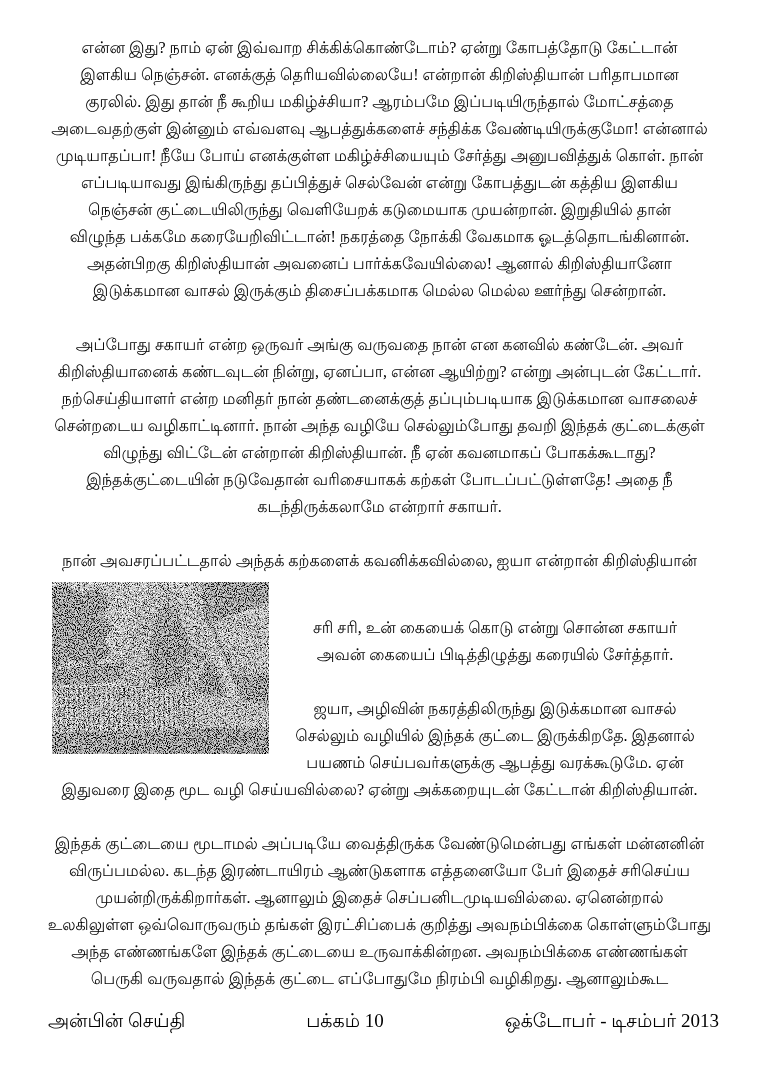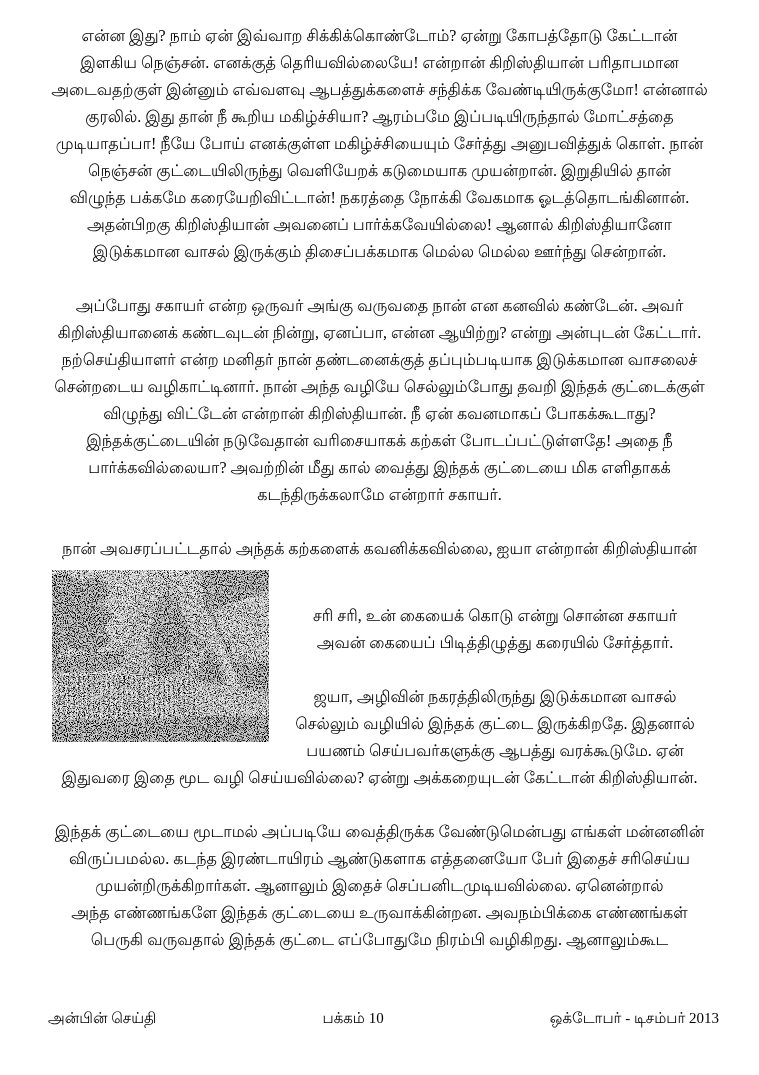--- a/index.html
+++ b/index.html
@@ -12,21 +12,21 @@
     height: 1075px;
     overflow: hidden;
     font-family: "Liberation Serif", serif;
     color: #000000;
   }
   .page {
     position: relative;
     width: 759px;
     height: 824px;
     box-sizing: border-box;
-    padding: 22px 38px 0 38px;
+    padding: 34px 38px 0 38px;
     background: #ffffff;
   }
   .text-block { width: 100%; }
   .line {
     font-size: 16px;
     line-height: 27px;
     text-align: center;
     white-space: nowrap;
     overflow: visible;
   }
@@ -49,51 +49,51 @@
   }
   .right-col .line { white-space: nowrap; }
   .footer {
     position: absolute;
     top: 1010px;
     left: 48px;
     right: 40px;
     display: flex;
     justify-content: space-between;
     align-items: baseline;
-    font-size: 15px;
+    font-size: 19px;
   }
   .footer span { white-space: nowrap; }
 </style>
 </head>
 <body>
 
 <div class="page">
 
   <div class="text-block">
     <div class="line">என்ன இது? நாம் ஏன் இவ்வாற சிக்கிக்கொண்டோம்? ஏன்று கோபத்தோடு கேட்டான்</div>
     <div class="line">இளகிய நெஞ்சன். எனக்குத் தெரியவில்லையே! என்றான் கிறிஸ்தியான் பரிதாபமான</div>
+    <div class="line">குரலில். இது தான் நீ கூறிய மகிழ்ச்சியா? ஆரம்பமே இப்படியிருந்தால் மோட்சத்தை</div>
     <div class="line">அடைவதற்குள் இன்னும் எவ்வளவு ஆபத்துக்களைச் சந்திக்க வேண்டியிருக்குமோ! என்னால்</div>
-    <div class="line">குரலில். இது தான் நீ கூறிய மகிழ்ச்சியா? ஆரம்பமே இப்படியிருந்தால் மோட்சத்தை</div>
     <div class="line">முடியாதப்பா! நீயே போய் எனக்குள்ள மகிழ்ச்சியையும் சேர்த்து அனுபவித்துக் கொள். நான்</div>
+    <div class="line">எப்படியாவது இங்கிருந்து தப்பித்துச் செல்வேன் என்று கோபத்துடன் கத்திய இளகிய</div>
     <div class="line">நெஞ்சன் குட்டையிலிருந்து வெளியேறக் கடுமையாக முயன்றான். இறுதியில் தான்</div>
     <div class="line">விழுந்த பக்கமே கரையேறிவிட்டான்! நகரத்தை நோக்கி வேகமாக ஓடத்தொடங்கினான்.</div>
     <div class="line">அதன்பிறகு கிறிஸ்தியான் அவனைப் பார்க்கவேயில்லை! ஆனால் கிறிஸ்தியானோ</div>
     <div class="line">இடுக்கமான வாசல் இருக்கும் திசைப்பக்கமாக மெல்ல மெல்ல ஊர்ந்து சென்றான்.</div>
   </div>
 
   <div class="spacer"></div>
 
   <div class="text-block">
     <div class="line">அப்போது சகாயர் என்ற ஒருவர் அங்கு வருவதை நான் என கனவில் கண்டேன். அவர்</div>
     <div class="line">கிறிஸ்தியானைக் கண்டவுடன் நின்று, ஏனப்பா, என்ன ஆயிற்று? என்று அன்புடன் கேட்டார்.</div>
     <div class="line">நற்செய்தியாளர் என்ற மனிதர் நான் தண்டனைக்குத் தப்பும்படியாக இடுக்கமான வாசலைச்</div>
     <div class="line">சென்றடைய வழிகாட்டினார். நான் அந்த வழியே செல்லும்போது தவறி இந்தக் குட்டைக்குள்</div>
     <div class="line">விழுந்து விட்டேன் என்றான் கிறிஸ்தியான். நீ ஏன் கவனமாகப் போகக்கூடாது?</div>
     <div class="line">இந்தக்குட்டையின் நடுவேதான் வரிசையாகக் கற்கள் போடப்பட்டுள்ளதே! அதை நீ</div>
-    <div class="line">பார்க்கவில்லையா? அவற்றின் மீது கால் வைத்து இந்தக் குட்டையை மிக எளிதாகக்</div>
     <div class="line">கடந்திருக்கலாமே என்றார் சகாயர்.</div>
   </div>
 
   <div class="spacer"></div>
 
   <div class="text-block">
     <div class="line">நான் அவசரப்பட்டதால் அந்தக் கற்களைக் கவனிக்கவில்லை, ஐயா என்றான் கிறிஸ்தியான்</div>
   </div>
 
   <div class="spacer-small"></div>
@@ -164,20 +164,21 @@
   <div class="text-block">
     <div class="line">இதுவரை இதை மூட வழி செய்யவில்லை? ஏன்று அக்கறையுடன் கேட்டான் கிறிஸ்தியான்.</div>
   </div>
 
   <div class="spacer"></div>
 
   <div class="text-block">
     <div class="line">இந்தக் குட்டையை மூடாமல் அப்படியே வைத்திருக்க வேண்டுமென்பது எங்கள் மன்னனின்</div>
     <div class="line">விருப்பமல்ல. கடந்த இரண்டாயிரம் ஆண்டுகளாக எத்தனையோ பேர் இதைச் சரிசெய்ய</div>
     <div class="line">முயன்றிருக்கிறார்கள். ஆனாலும் இதைச் செப்பனிடமுடியவில்லை. ஏனென்றால்</div>
+    <div class="line">உலகிலுள்ள ஒவ்வொருவரும் தங்கள் இரட்சிப்பைக் குறித்து அவநம்பிக்கை கொள்ளும்போது</div>
     <div class="line">அந்த எண்ணங்களே இந்தக் குட்டையை உருவாக்கின்றன. அவநம்பிக்கை எண்ணங்கள்</div>
     <div class="line">பெருகி வருவதால் இந்தக் குட்டை எப்போதுமே நிரம்பி வழிகிறது. ஆனாலும்கூட</div>
 
   </div>
 
   <div class="footer">
     <span>அன்பின் செய்தி</span>
     <span>பக்கம் 10</span>
     <span>ஒக்டோபர் - டிசம்பர் 2013</span>
   </div>

